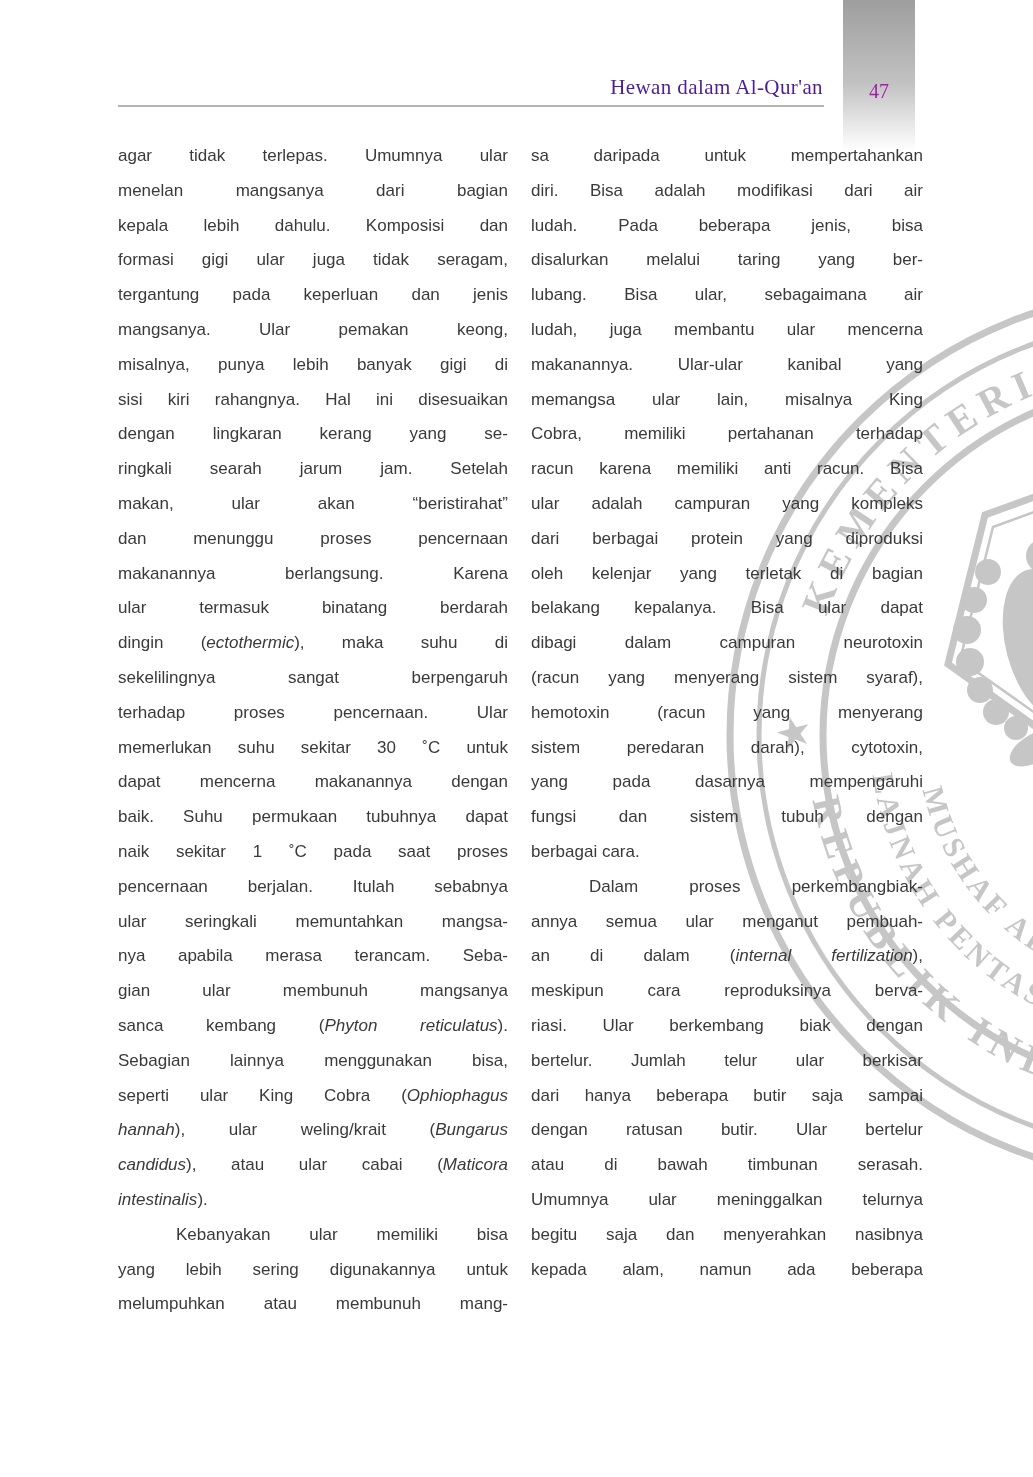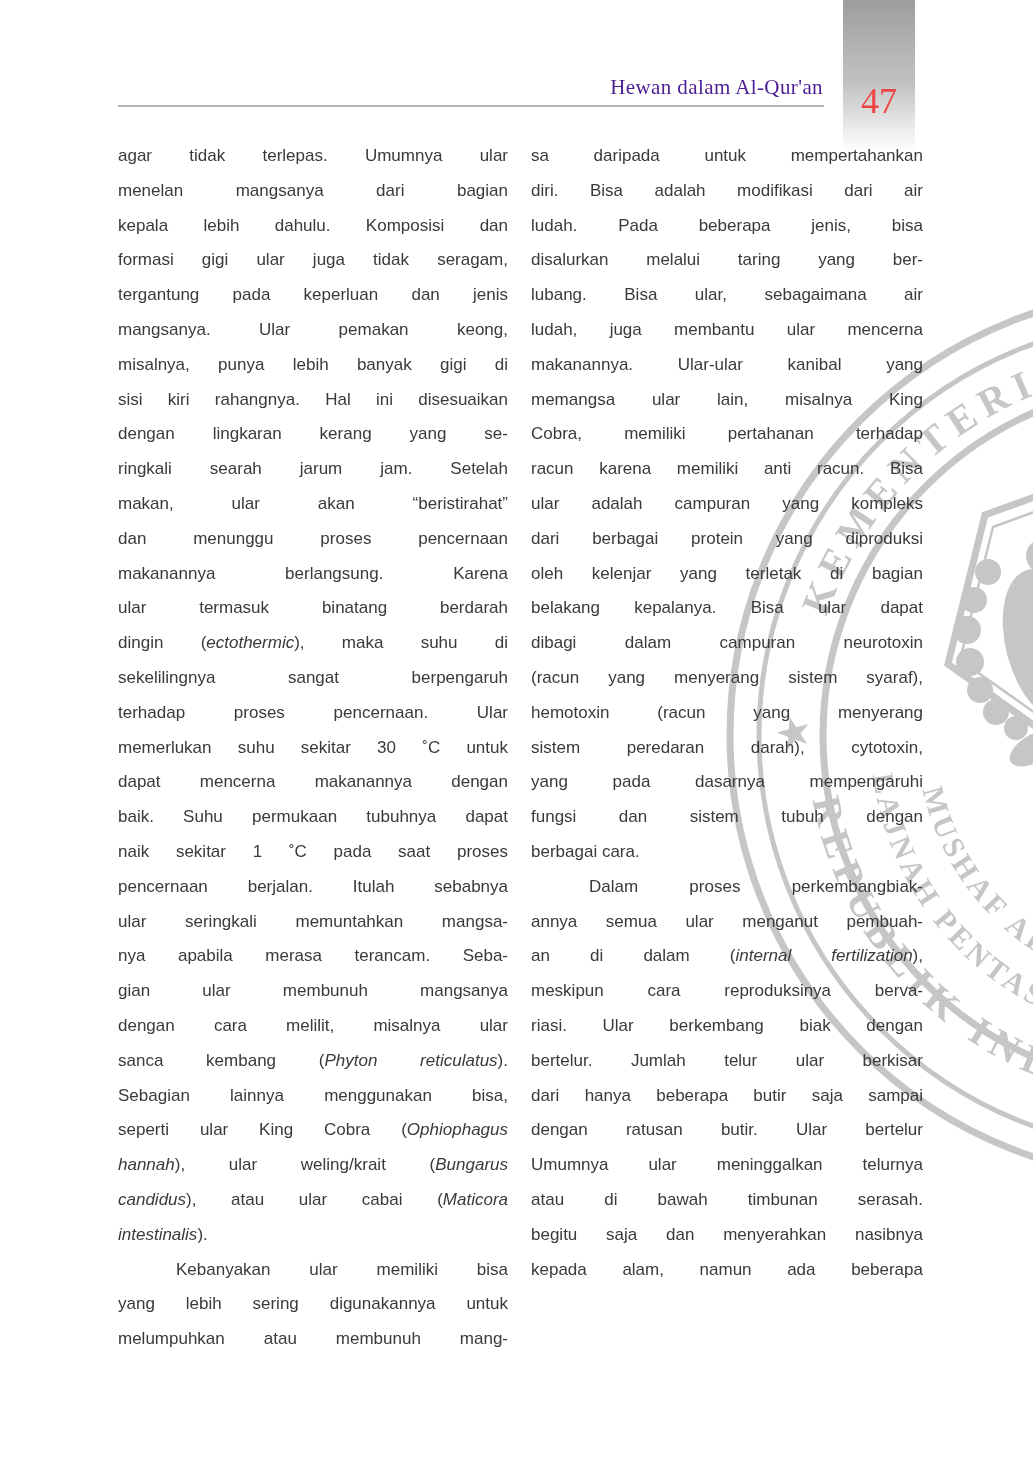--- a/index.html
+++ b/index.html
@@ -26,21 +26,21 @@
     background:#b4b4b4;
   }
   .pagenum-box{
     position:absolute;left:843px;top:0;width:72px;height:152px;
     background:linear-gradient(180deg,#9e9e9e 0%,#c2c2c2 55%,#f0f0f0 88%,#ffffff 100%);
   }
   .pagenum{
     position:absolute;left:843px;top:80px;width:72px;
     text-align:center;
     font-family:"Liberation Serif","DejaVu Serif",serif;
-    font-size:36px;color:#ef4444;
+    font-size:20px;color:#a21caf;
   }
   .col{
     position:absolute;top:139px;width:390px;
     font-size:17px;color:#3a3a3a;
   }
   .col-left{left:118px;}
   .col-right{left:531px;width:392px;}
   .line{
     height:34.8px;line-height:34.8px;
     text-align:justify;
@@ -125,21 +125,20 @@
         <div class="line j"><span>sekelilingnya sangat berpengaruh</span></div>
         <div class="line j"><span>terhadap proses pencernaan. Ular</span></div>
         <div class="line j"><span>memerlukan suhu sekitar 30 ˚C untuk</span></div>
         <div class="line j"><span>dapat mencerna makanannya dengan</span></div>
         <div class="line j"><span>baik. Suhu permukaan tubuhnya dapat</span></div>
         <div class="line j"><span>naik sekitar 1 ˚C pada saat proses</span></div>
         <div class="line j"><span>pencernaan berjalan. Itulah sebabnya</span></div>
         <div class="line j"><span>ular seringkali memuntahkan mangsa-</span></div>
         <div class="line j"><span>nya apabila merasa terancam. Seba-</span></div>
         <div class="line j"><span>gian ular membunuh mangsanya</span></div>
-        <div class="line j"><span>dengan cara melilit, misalnya ular</span></div>
         <div class="line j"><span>sanca kembang (</span><em>Phyton reticulatus</em><span>).</span></div>
         <div class="line j"><span>Sebagian lainnya menggunakan bisa,</span></div>
         <div class="line j"><span>seperti ular King Cobra (</span><em>Ophiophagus</em></div>
         <div class="line j"><em>hannah</em><span>), ular weling/krait (</span><em>Bungarus</em></div>
         <div class="line j"><em>candidus</em><span>), atau ular cabai (</span><em>Maticora</em></div>
         <div class="line"><em>intestinalis</em><span>).</span></div>
         <div class="line j ind"><span>Kebanyakan ular memiliki bisa</span></div>
         <div class="line j"><span>yang lebih sering digunakannya untuk</span></div>
         <div class="line j"><span>melumpuhkan atau membunuh mang-</span></div>
       </div>
@@ -166,20 +165,20 @@
         <div class="line j"><span>fungsi dan sistem tubuh dengan</span></div>
         <div class="line"><span>berbagai cara.</span></div>
         <div class="line j ind"><span>Dalam proses perkembangbiak-</span></div>
         <div class="line j"><span>annya semua ular menganut pembuah-</span></div>
         <div class="line j"><span>an di dalam (</span><em>internal fertilization</em><span>),</span></div>
         <div class="line j"><span>meskipun cara reproduksinya berva-</span></div>
         <div class="line j"><span>riasi. Ular berkembang biak dengan</span></div>
         <div class="line j"><span>bertelur. Jumlah telur ular berkisar</span></div>
         <div class="line j"><span>dari hanya beberapa butir saja sampai</span></div>
         <div class="line j"><span>dengan ratusan butir. Ular bertelur</span></div>
+        <div class="line j"><span>atau di bawah timbunan serasah.</span></div>
         <div class="line j"><span>Umumnya ular meninggalkan telurnya</span></div>
-        <div class="line j"><span>atau di bawah timbunan serasah.</span></div>
         <div class="line j"><span>begitu saja dan menyerahkan nasibnya</span></div>
         <div class="line j"><span>kepada alam, namun ada beberapa</span></div>
       </div>
   </div>
 
 </div>
 
 </body></html>

